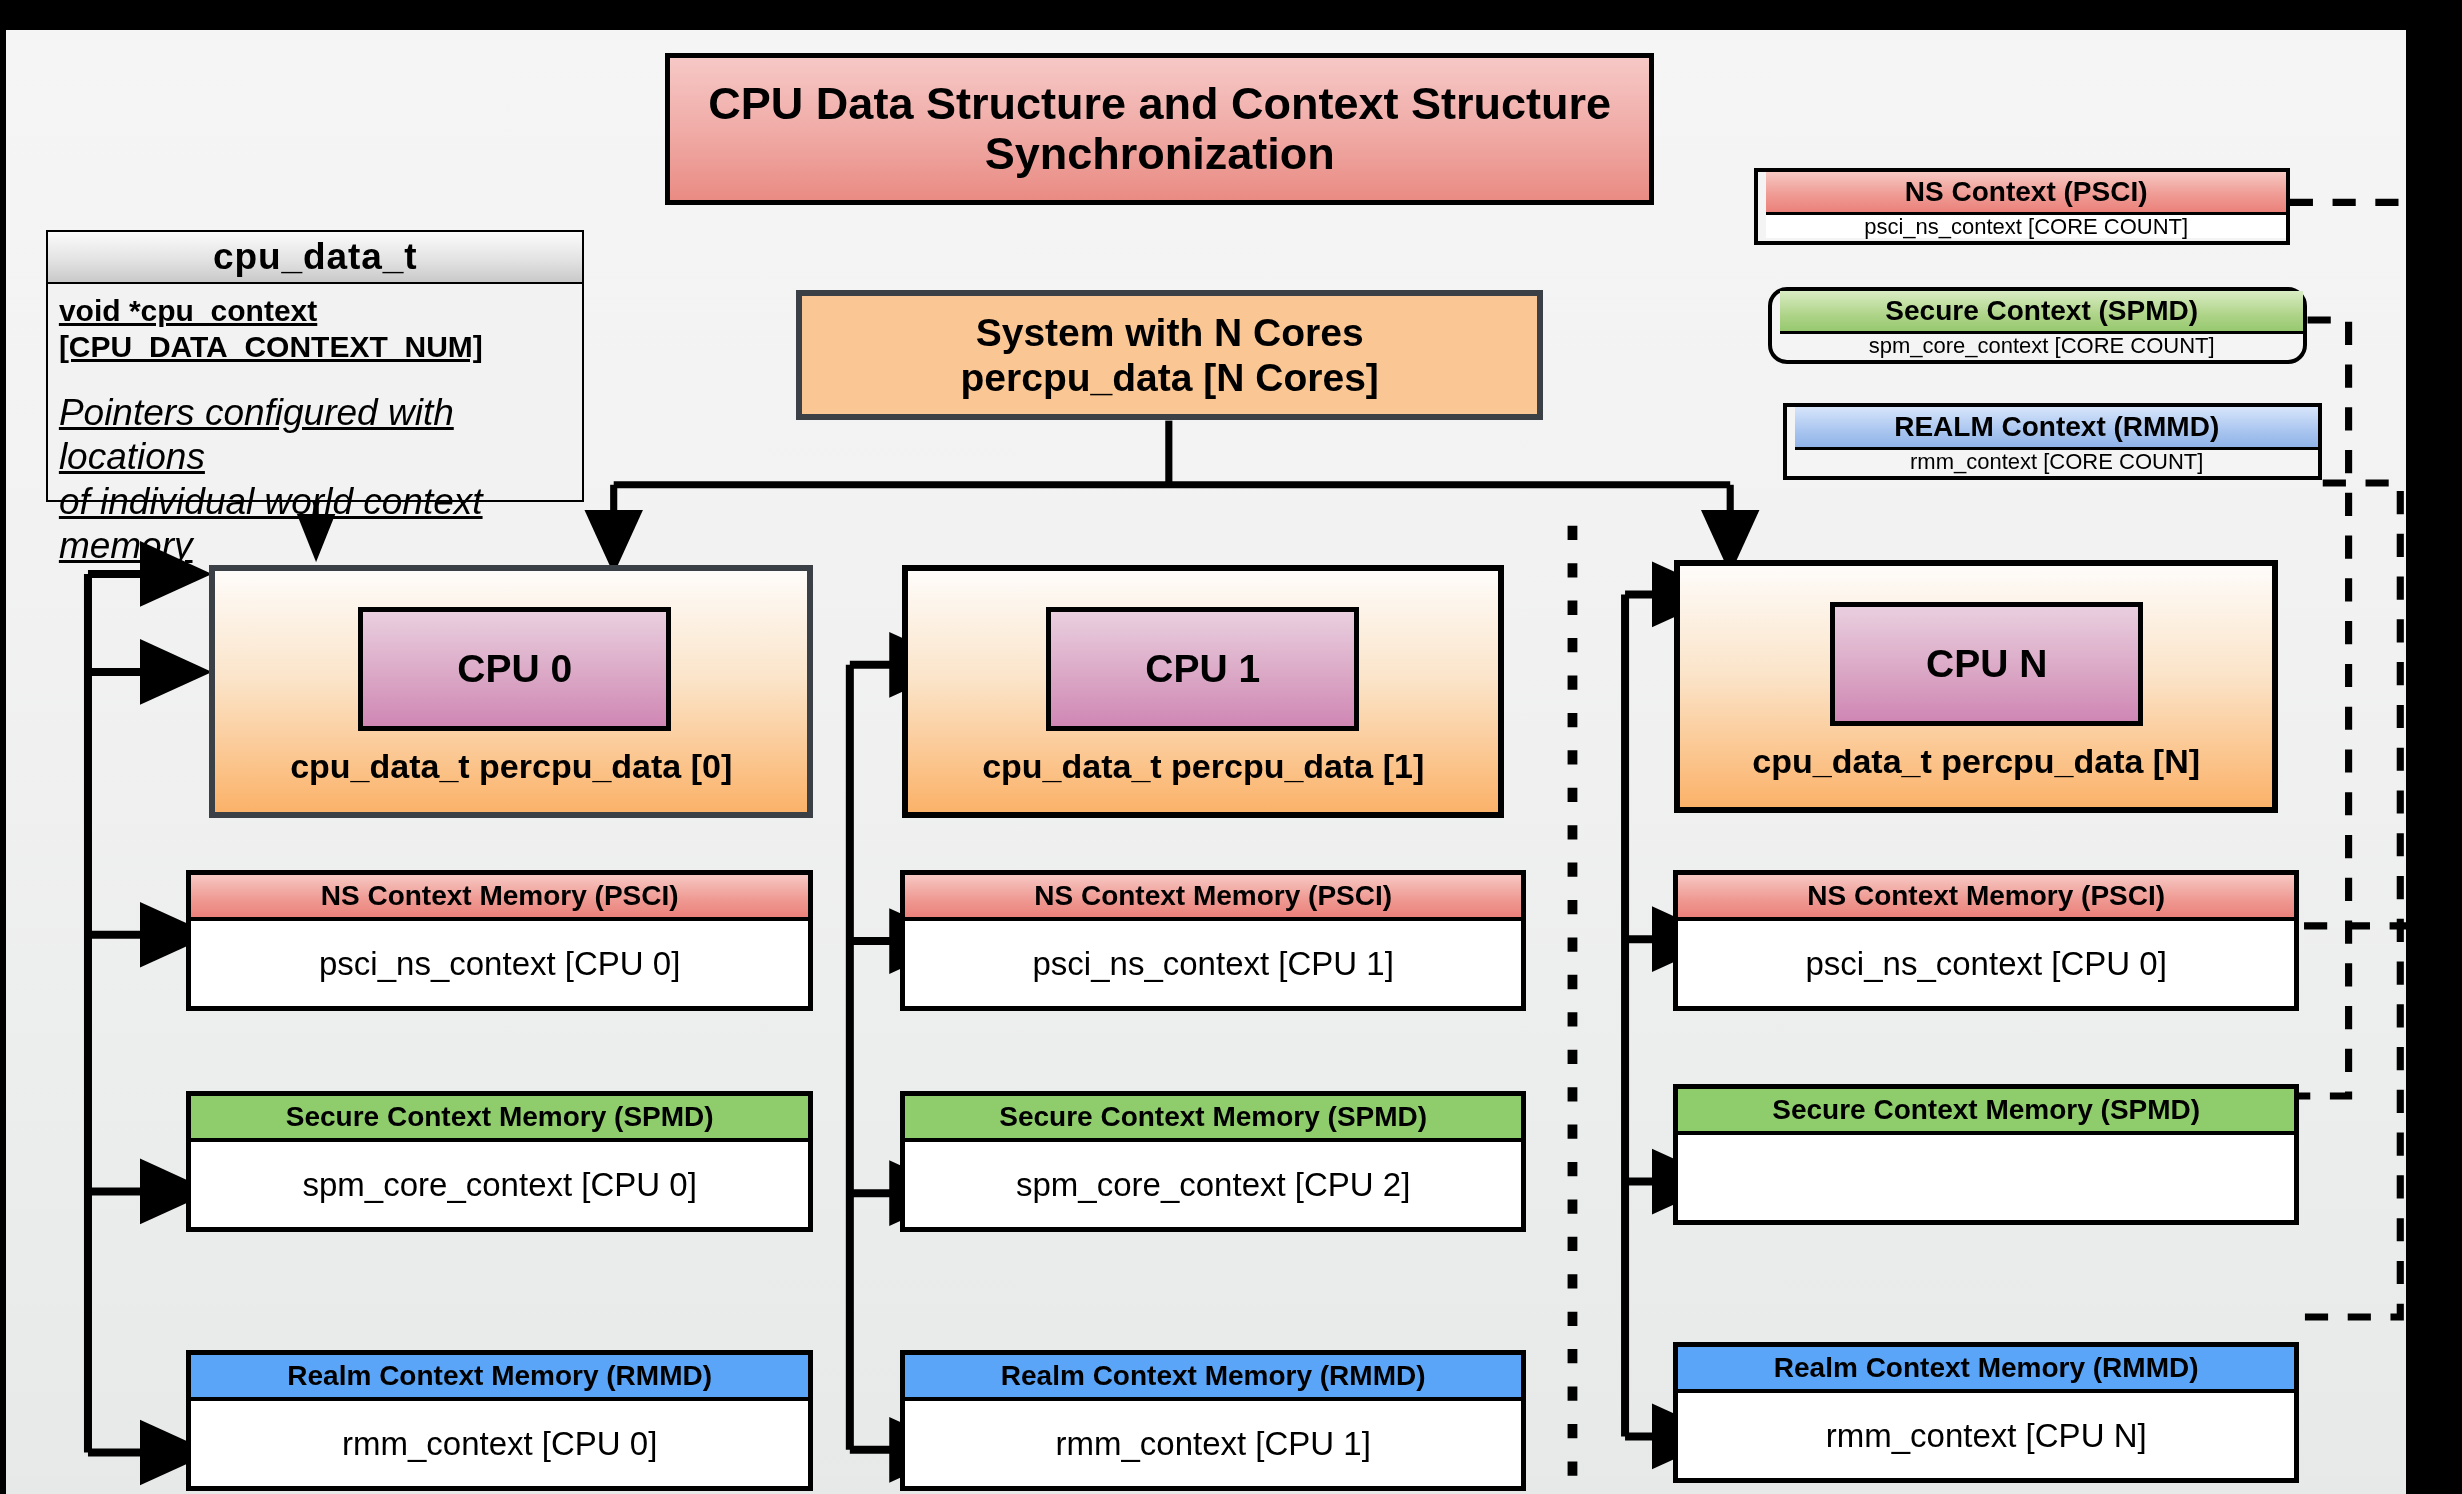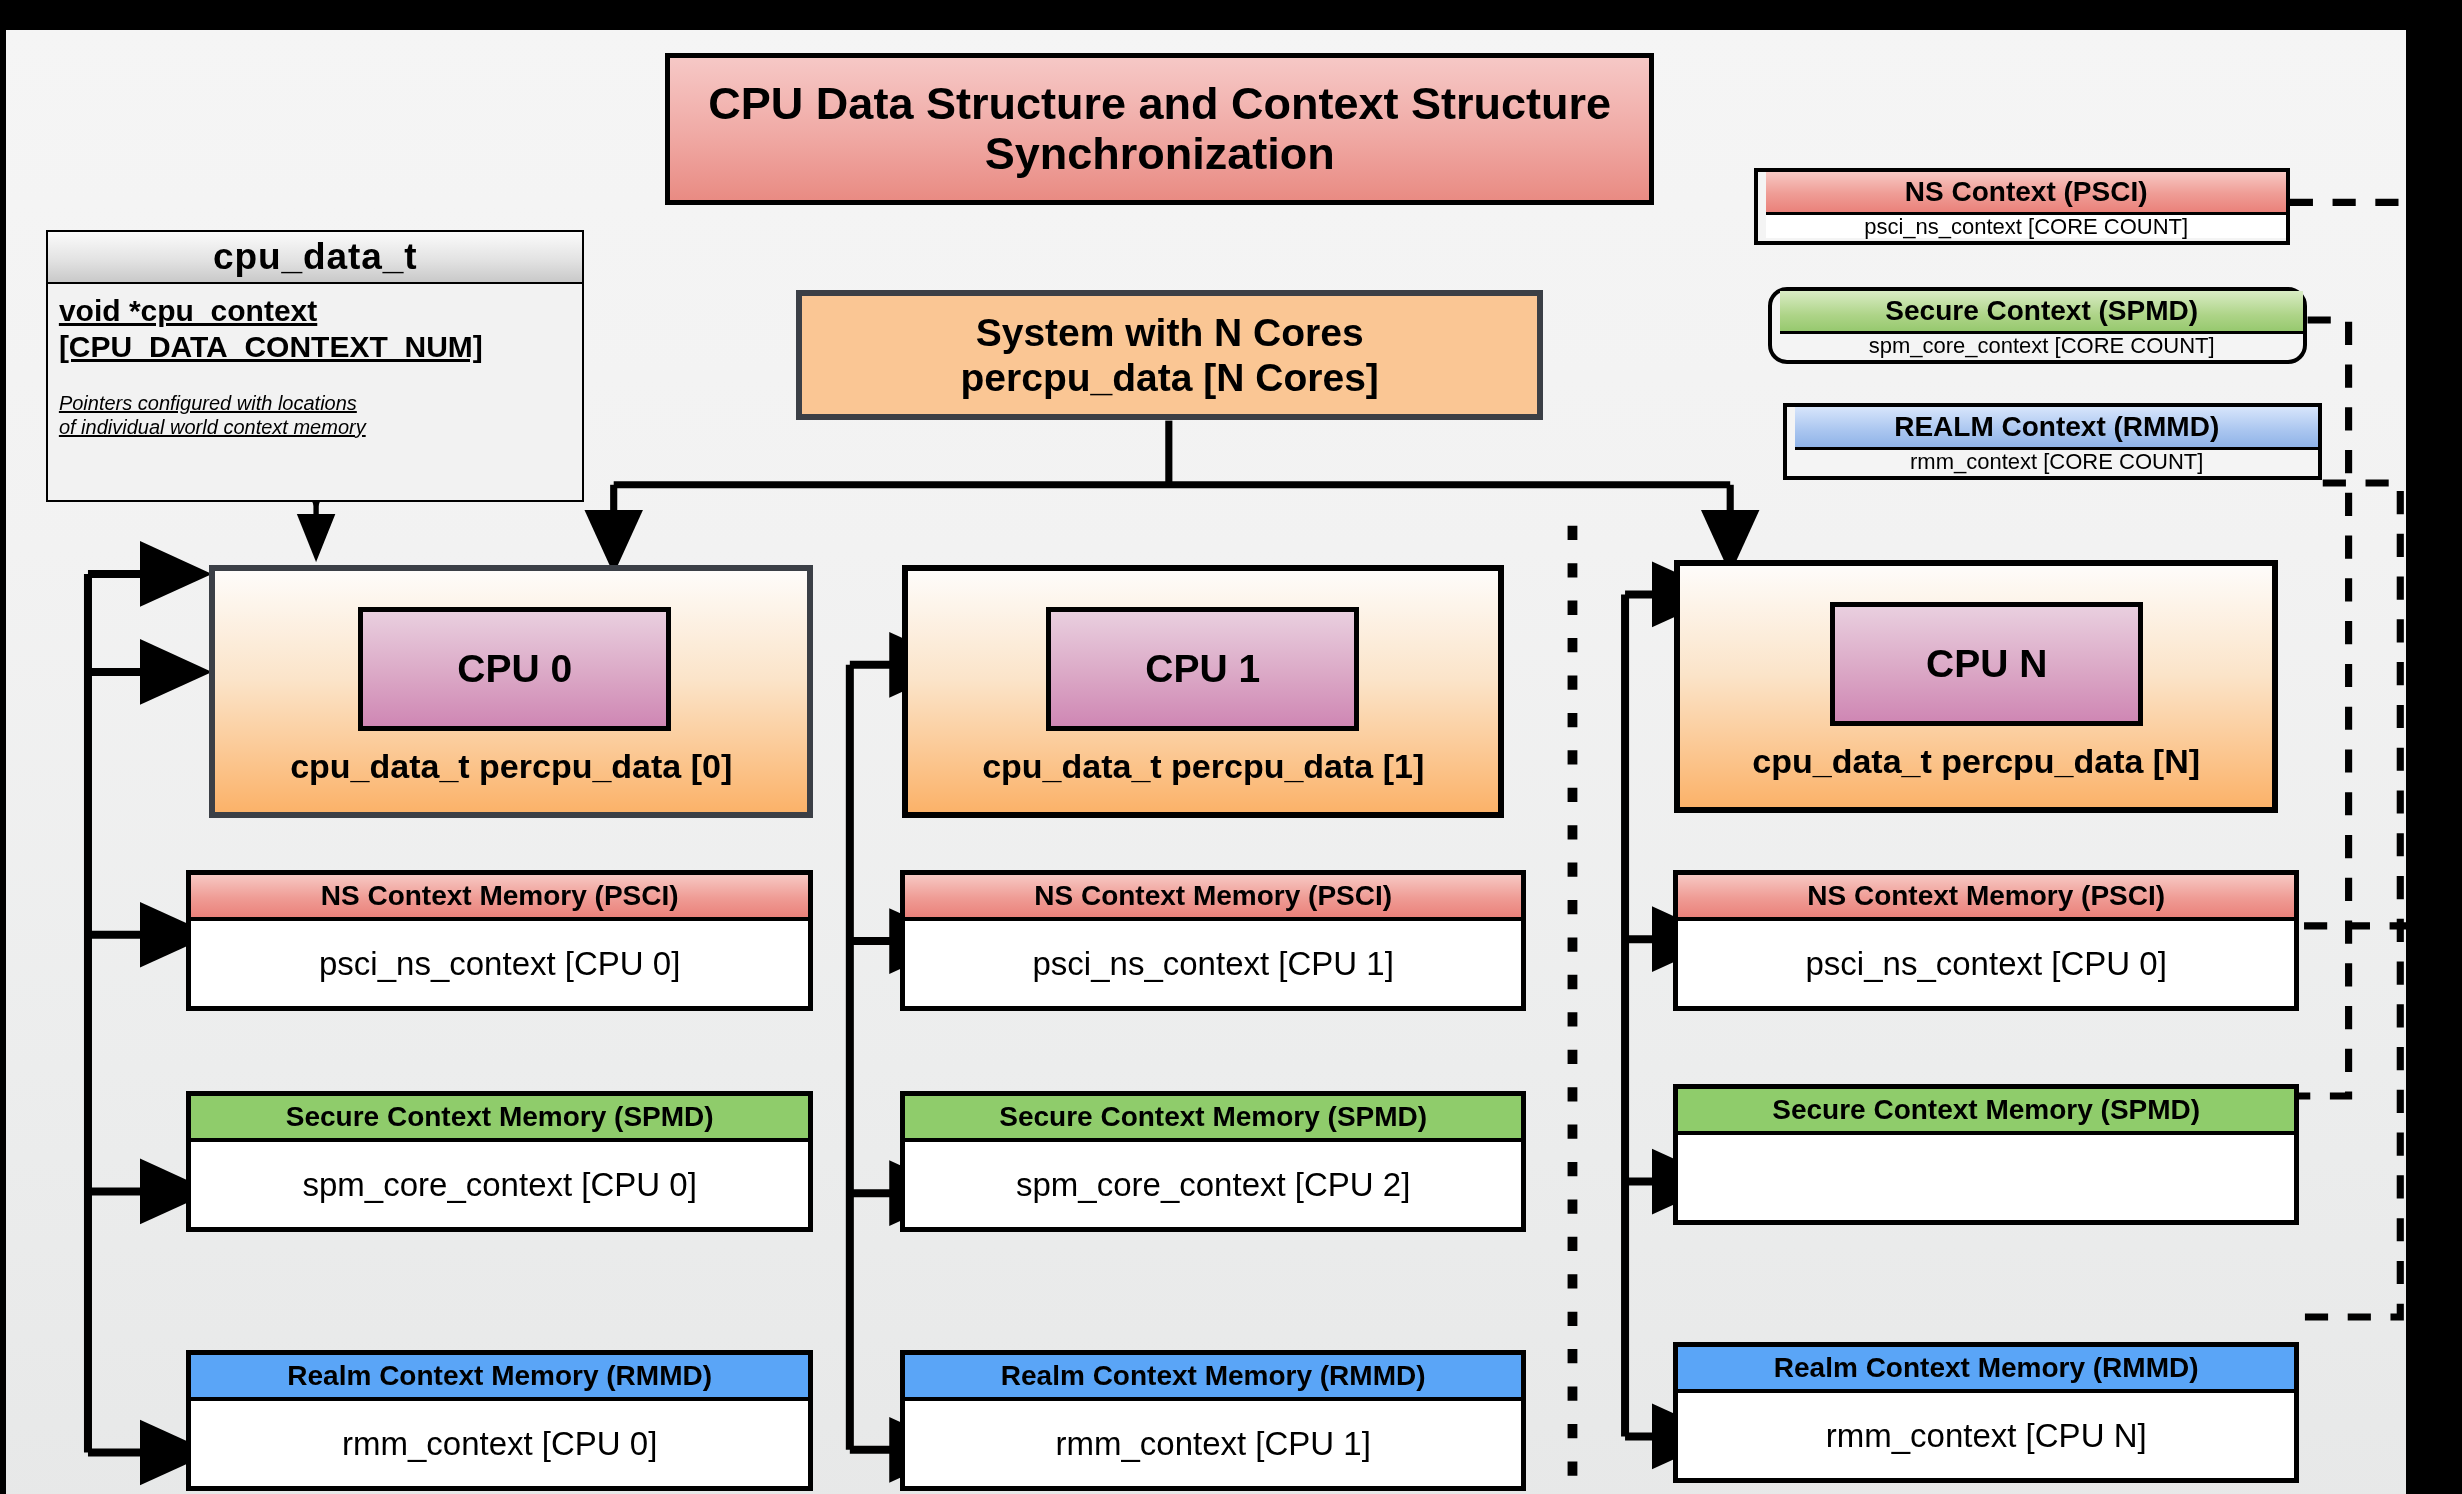--- a/index.html
+++ b/index.html
@@ -17,21 +17,21 @@
   #title-banner .ttl{font-size:45px;line-height:1.12;padding:0 12.5px;}
 
   
   #cpu-data-t{left:40px;top:200px;width:538px;height:272px;border:2.7px solid #000;background:#f2f2f2;}
   #cpu-data-t .hdr{height:50px;border-bottom:2.7px solid #000;
     background:linear-gradient(180deg,#fbfbfb 0%,#e3e3e3 55%,#c9c9c9 100%);
     display:flex;align-items:center;justify-content:center;}
   #cpu-data-t .hdr span{font-size:37px;font-weight:bold;letter-spacing:0.9px;}
   #cpu-data-t .bdy{padding:9px 10.7px 0 10.7px;text-decoration:underline;}
   #cpu-data-t .mono-b{font-size:30px;font-weight:bold;line-height:1.18;}
-  #cpu-data-t .note{font-size:20px;font-style:italic;line-height:1.2;margin-top:27px;}
+  #cpu-data-t .note{font-size:37px;font-style:italic;line-height:1.2;margin-top:27px;}
 
   
   #system-box{left:790px;top:260px;width:747px;height:130px;border:6.2px solid #3b3f46;
     background:#fac694;display:flex;align-items:center;justify-content:center;}
   #system-box .ttl{font-size:39px;line-height:1.16;}
 
   
   .cpu-block{border:6.2px solid #000;background:linear-gradient(180deg,#fefcfa 0%,#fbe4c9 45%,#fbb269 100%);}
   .cpu-block.greyb{border-color:#3b3f46;}
   .cpu-chip{position:absolute;border:5.3px solid #000;

